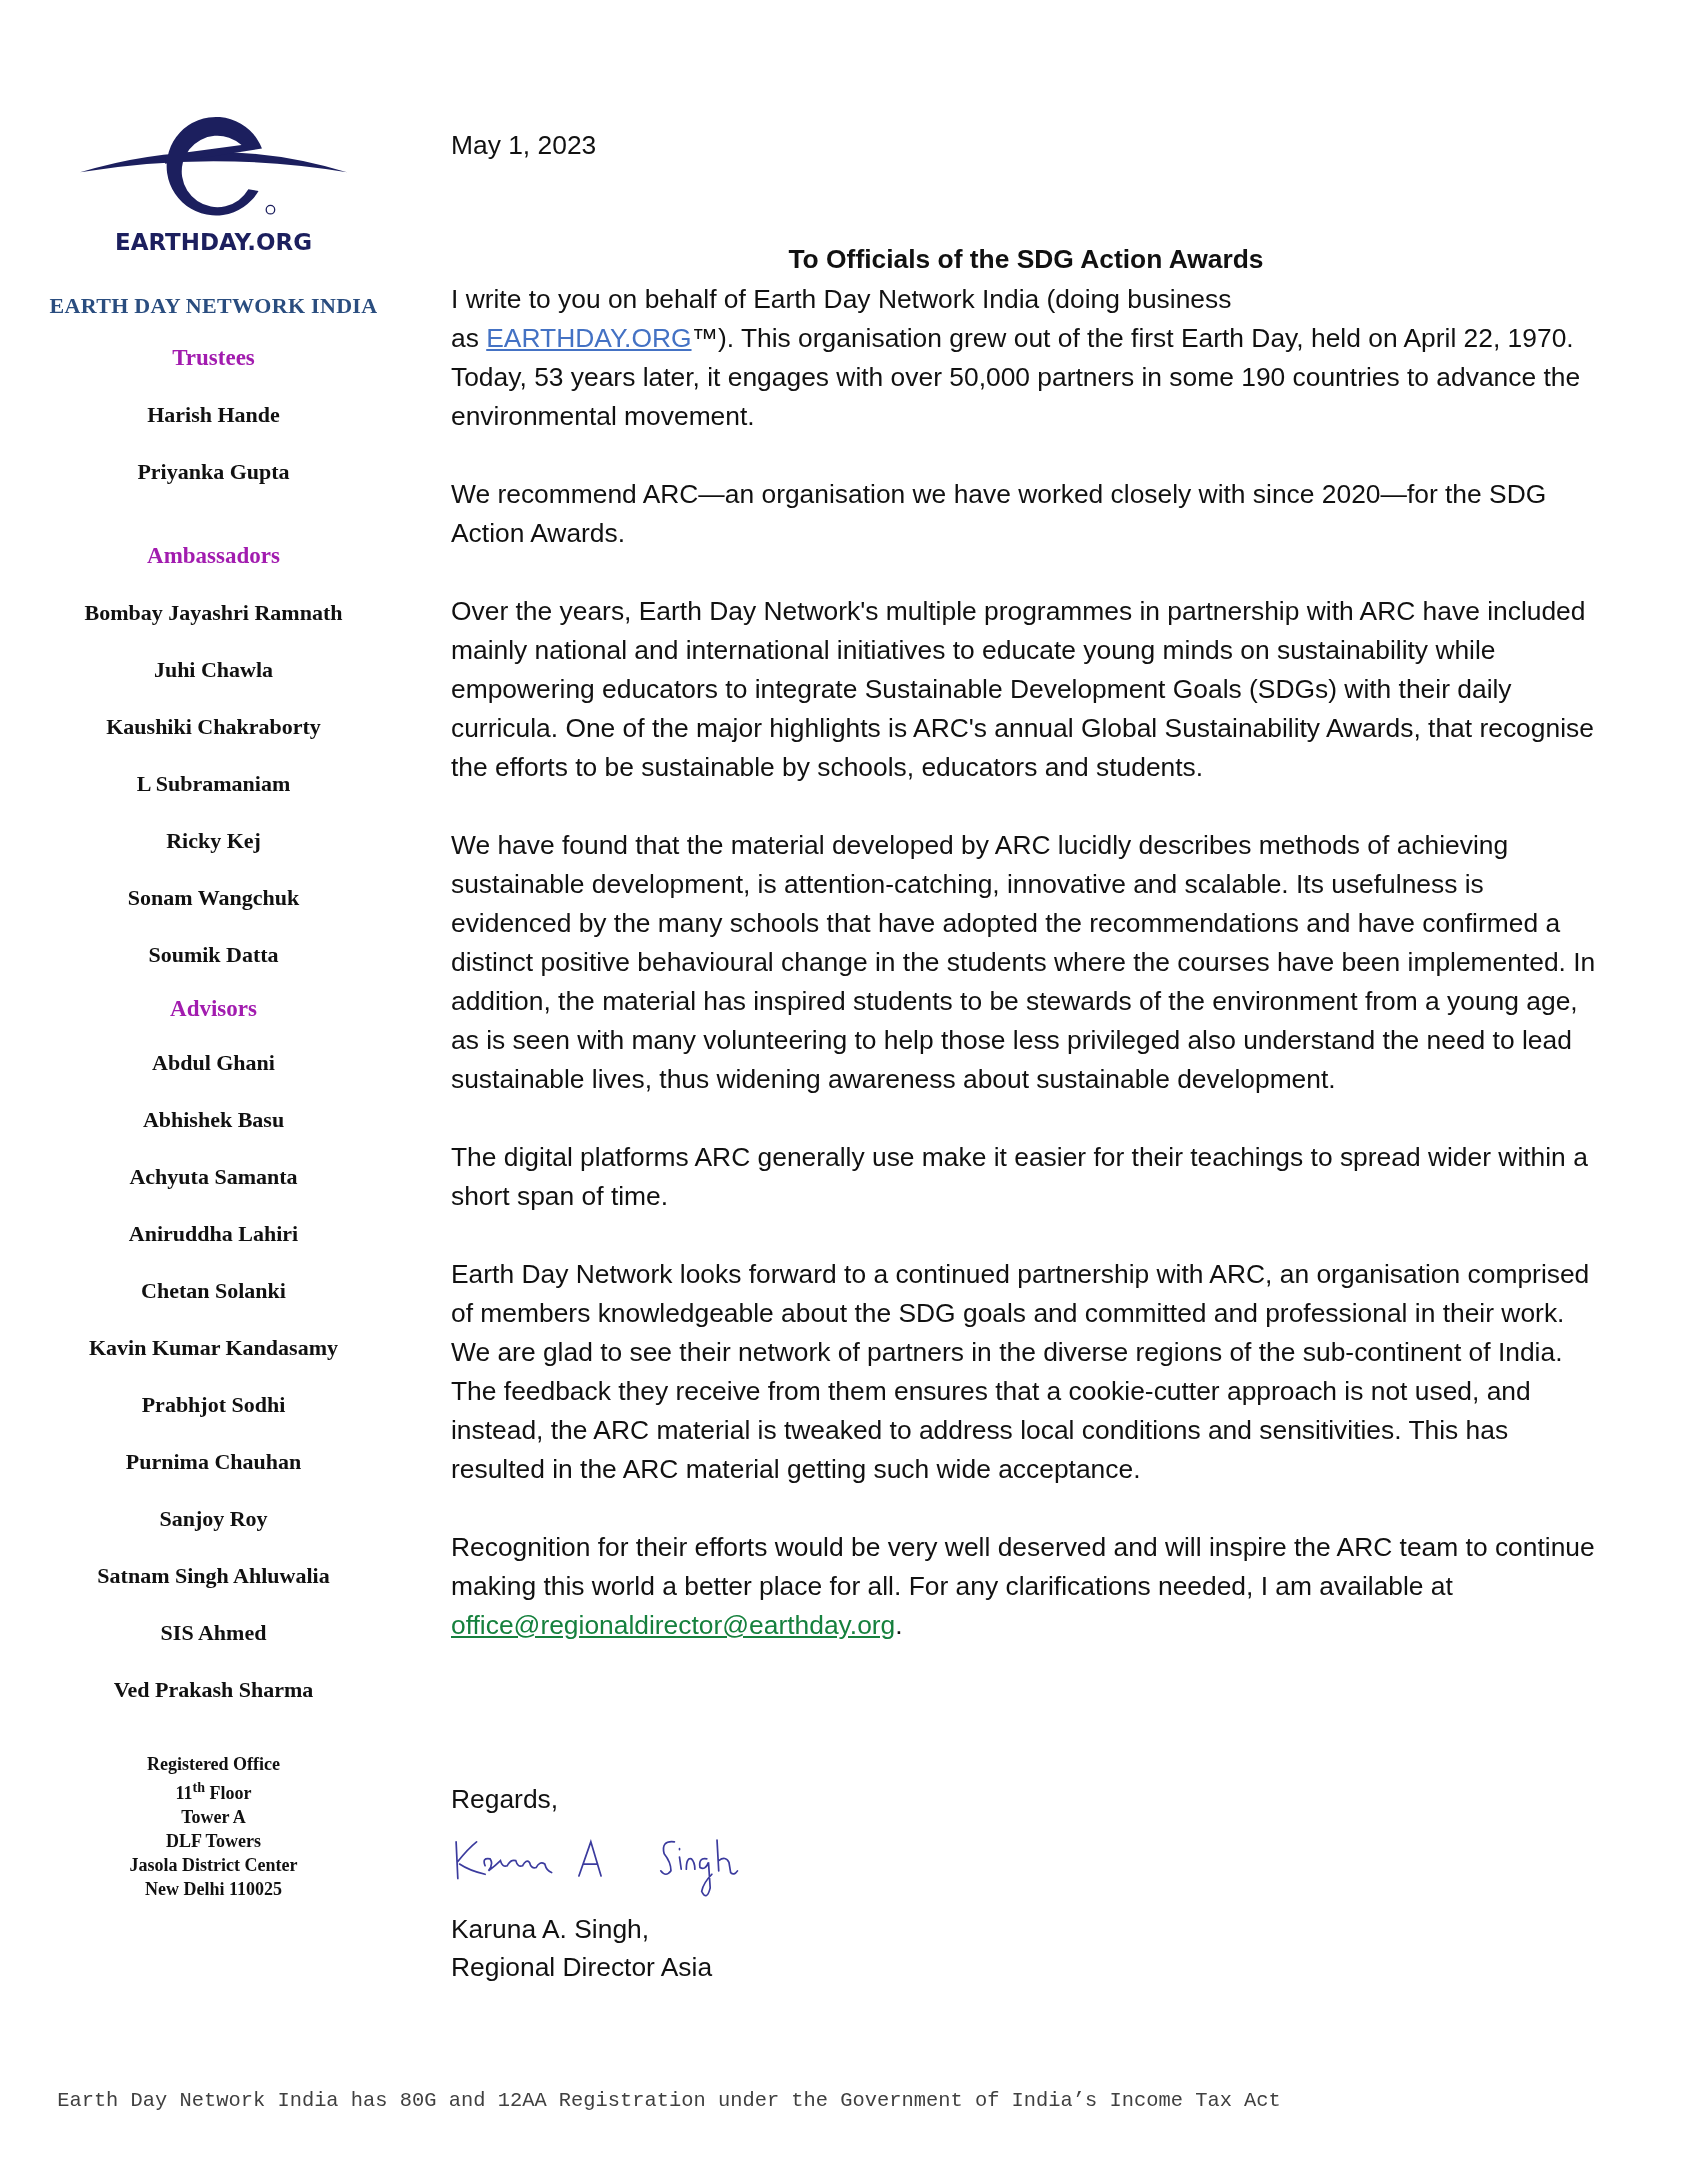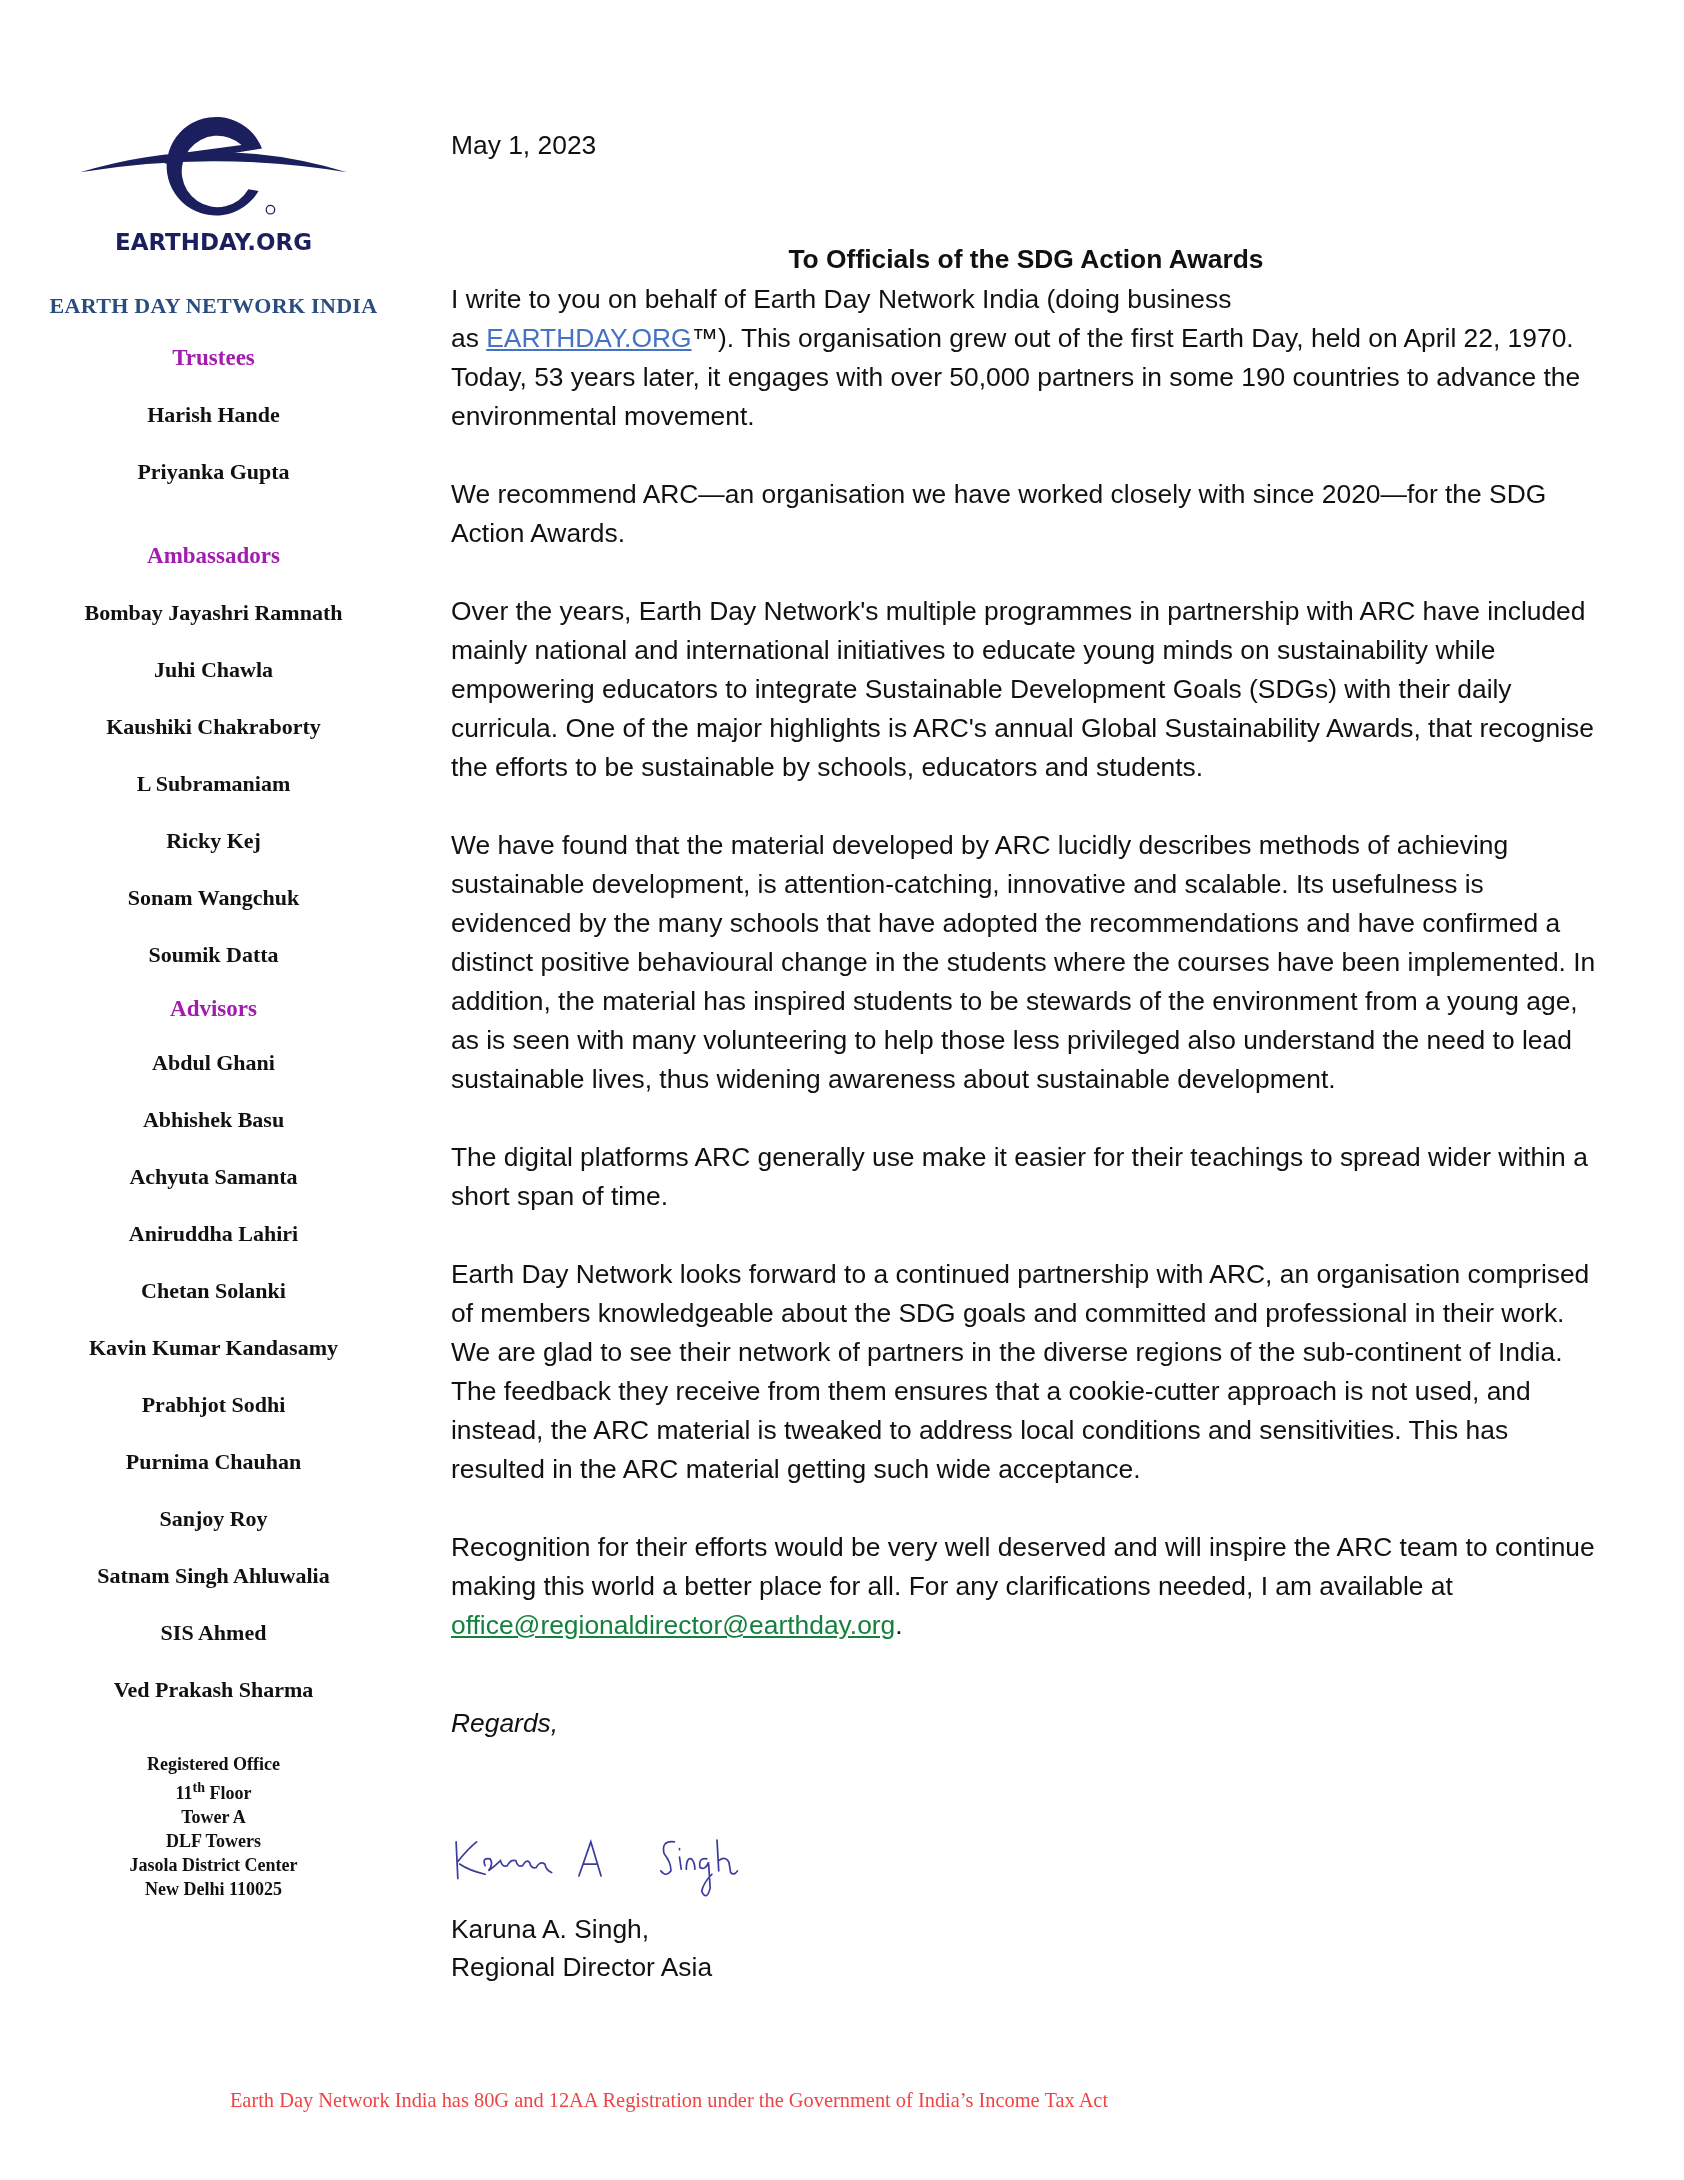--- a/index.html
+++ b/index.html
@@ -19,26 +19,26 @@
 
   
   .main { position: absolute; left: 451px; top: 0; width: 1150px;
     font-family: "Liberation Sans", sans-serif; color: #111; font-size: 26.4px; line-height: 39px; }
   .date { position: absolute; top: 126px; left: 0; }
   .subject { position: absolute; top: 203px; left: 0; width: 1150px; text-align: center; font-weight: bold; margin-top: 37px; }
   .body { position: absolute; top: 280px; left: 0; width: 1150px; }
   .body p { margin: 0 0 39px 0; }
   a.link-blue { color: #4472c4; text-decoration: underline; }
   a.link-mail { color: #15803d; text-decoration: underline; }
-  .regards { position: absolute; top: 1704px; left: 0; font-style: italic; }
+  .regards { position: absolute; top: 1780px; left: 0; }
   .signature { position: absolute; top: 1823px; left: 0; width: 324px; height: 94px; }
   .signer { position: absolute; top: 1910px; left: 0; line-height: 38px; }
 
   .footer { position: absolute; top: 2089px; left: 0; width: 1338px; text-align: center;
-    font-family: Liberation Serif, serif; font-size: 20.4px; color: #ef4444; }
+    font-family: Liberation Mono, monospace; font-size: 20.4px; color: #404040; }
 </style>
 </head>
 <body>
 
 <div class="page">
 
   <aside class="sidebar">
     <svg class="logo" viewBox="0 0 330 180">
       <path d="M8 78 Q165 30 322 78 Q165 52 8 78 Z" fill="#1c1f5e"></path>
       <path d="M218 100 A58 58 0 1 1 222 50 L108 68 L108 58 L198 46 A42 42 0 1 0 206 98 Z" fill="#1c1f5e"></path>

